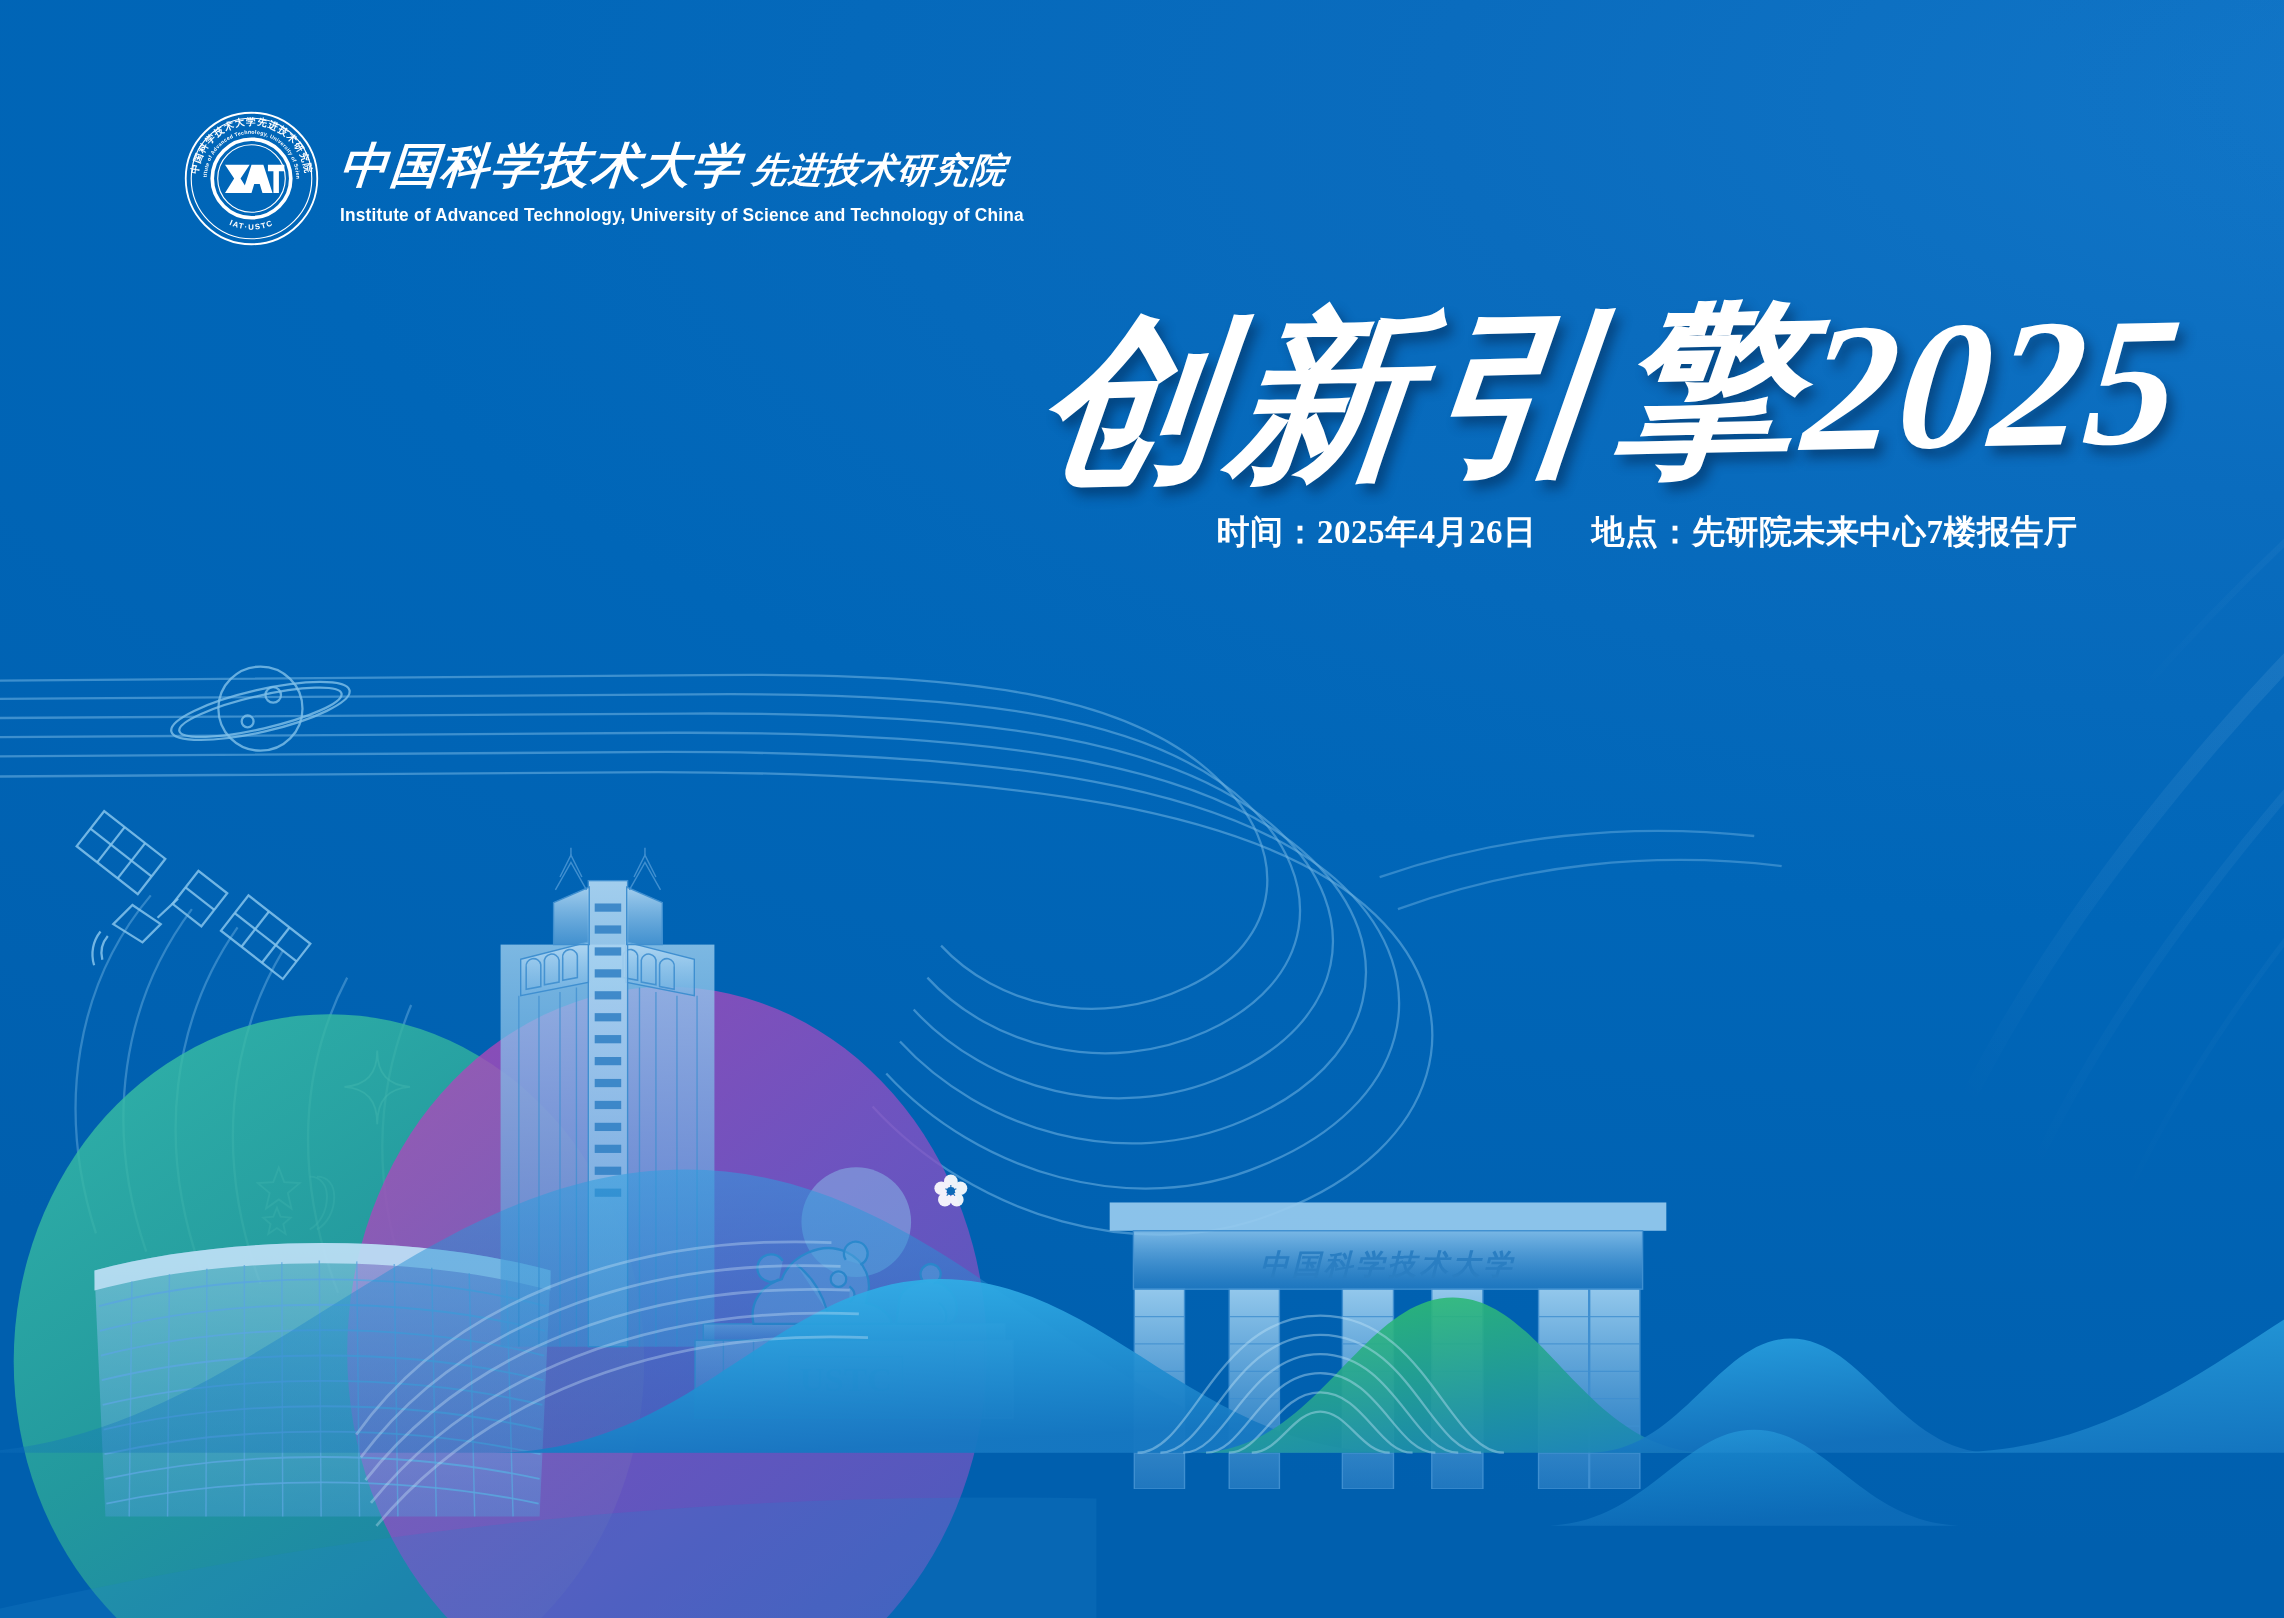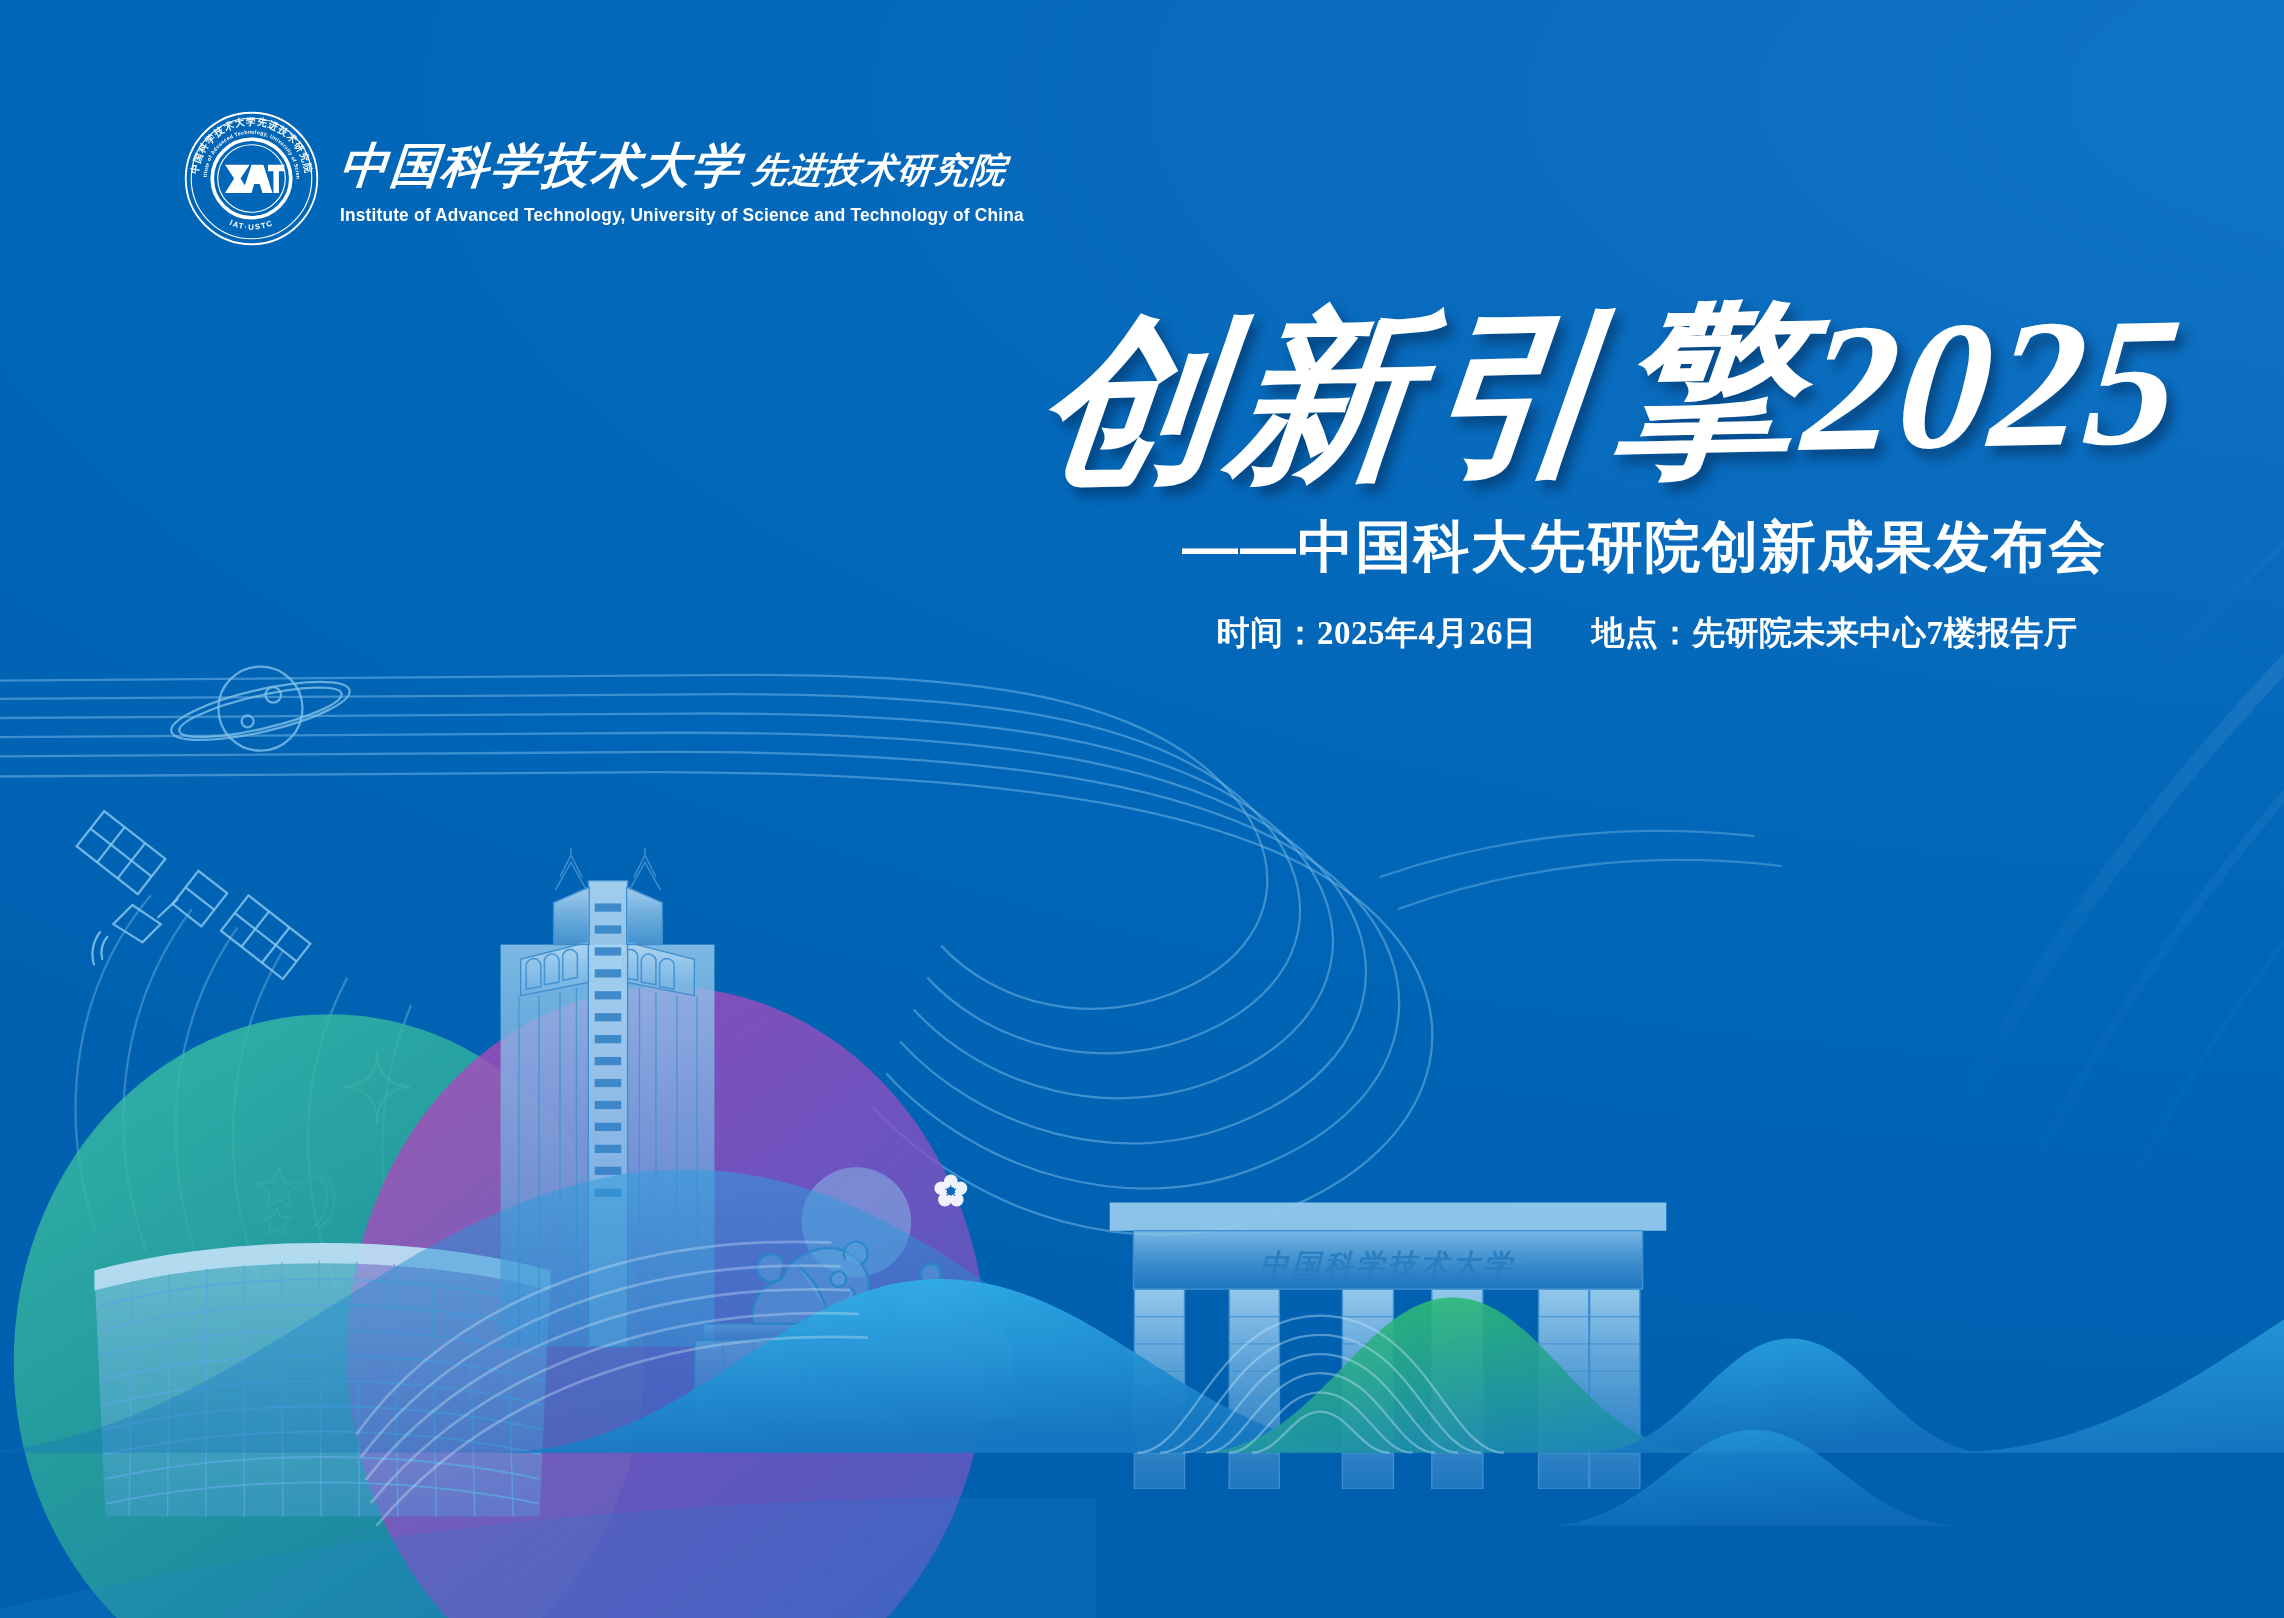--- a/index.html
+++ b/index.html
@@ -527,20 +527,19 @@
         <span id="logo-cn-sub">先进技术研究院</span>
       </div>
       <div id="logo-en">Institute of Advanced Technology, University of Science and Technology of China</div>
     </div>
   </div>
 
   <div id="title-block">
     <div id="main-title">
       <span>创新引擎</span><span class="yr">2025</span>
     </div>
-    <div id="subtitle">——中国科大先研院创新成果发布会</div>
     <div id="info-line">
       <span>时间：</span><span>2025年4月26日</span><span class="gap"></span><span>地点：</span><span>先研院未来中心7楼报告厅</span>
     </div>
   </div>
 
 </div>
 
 
 </body></html>

